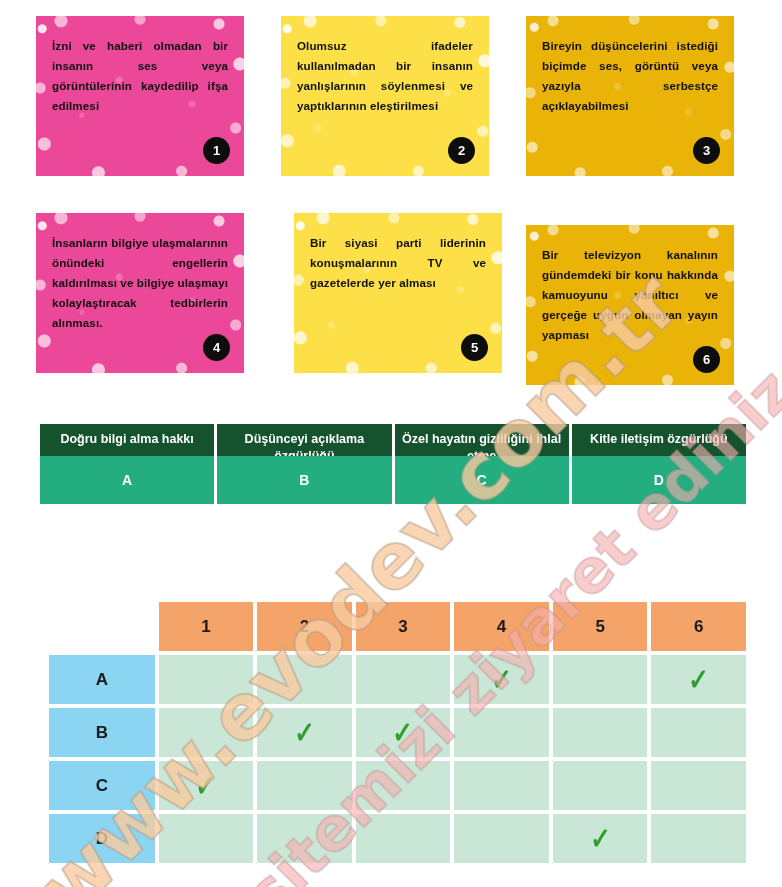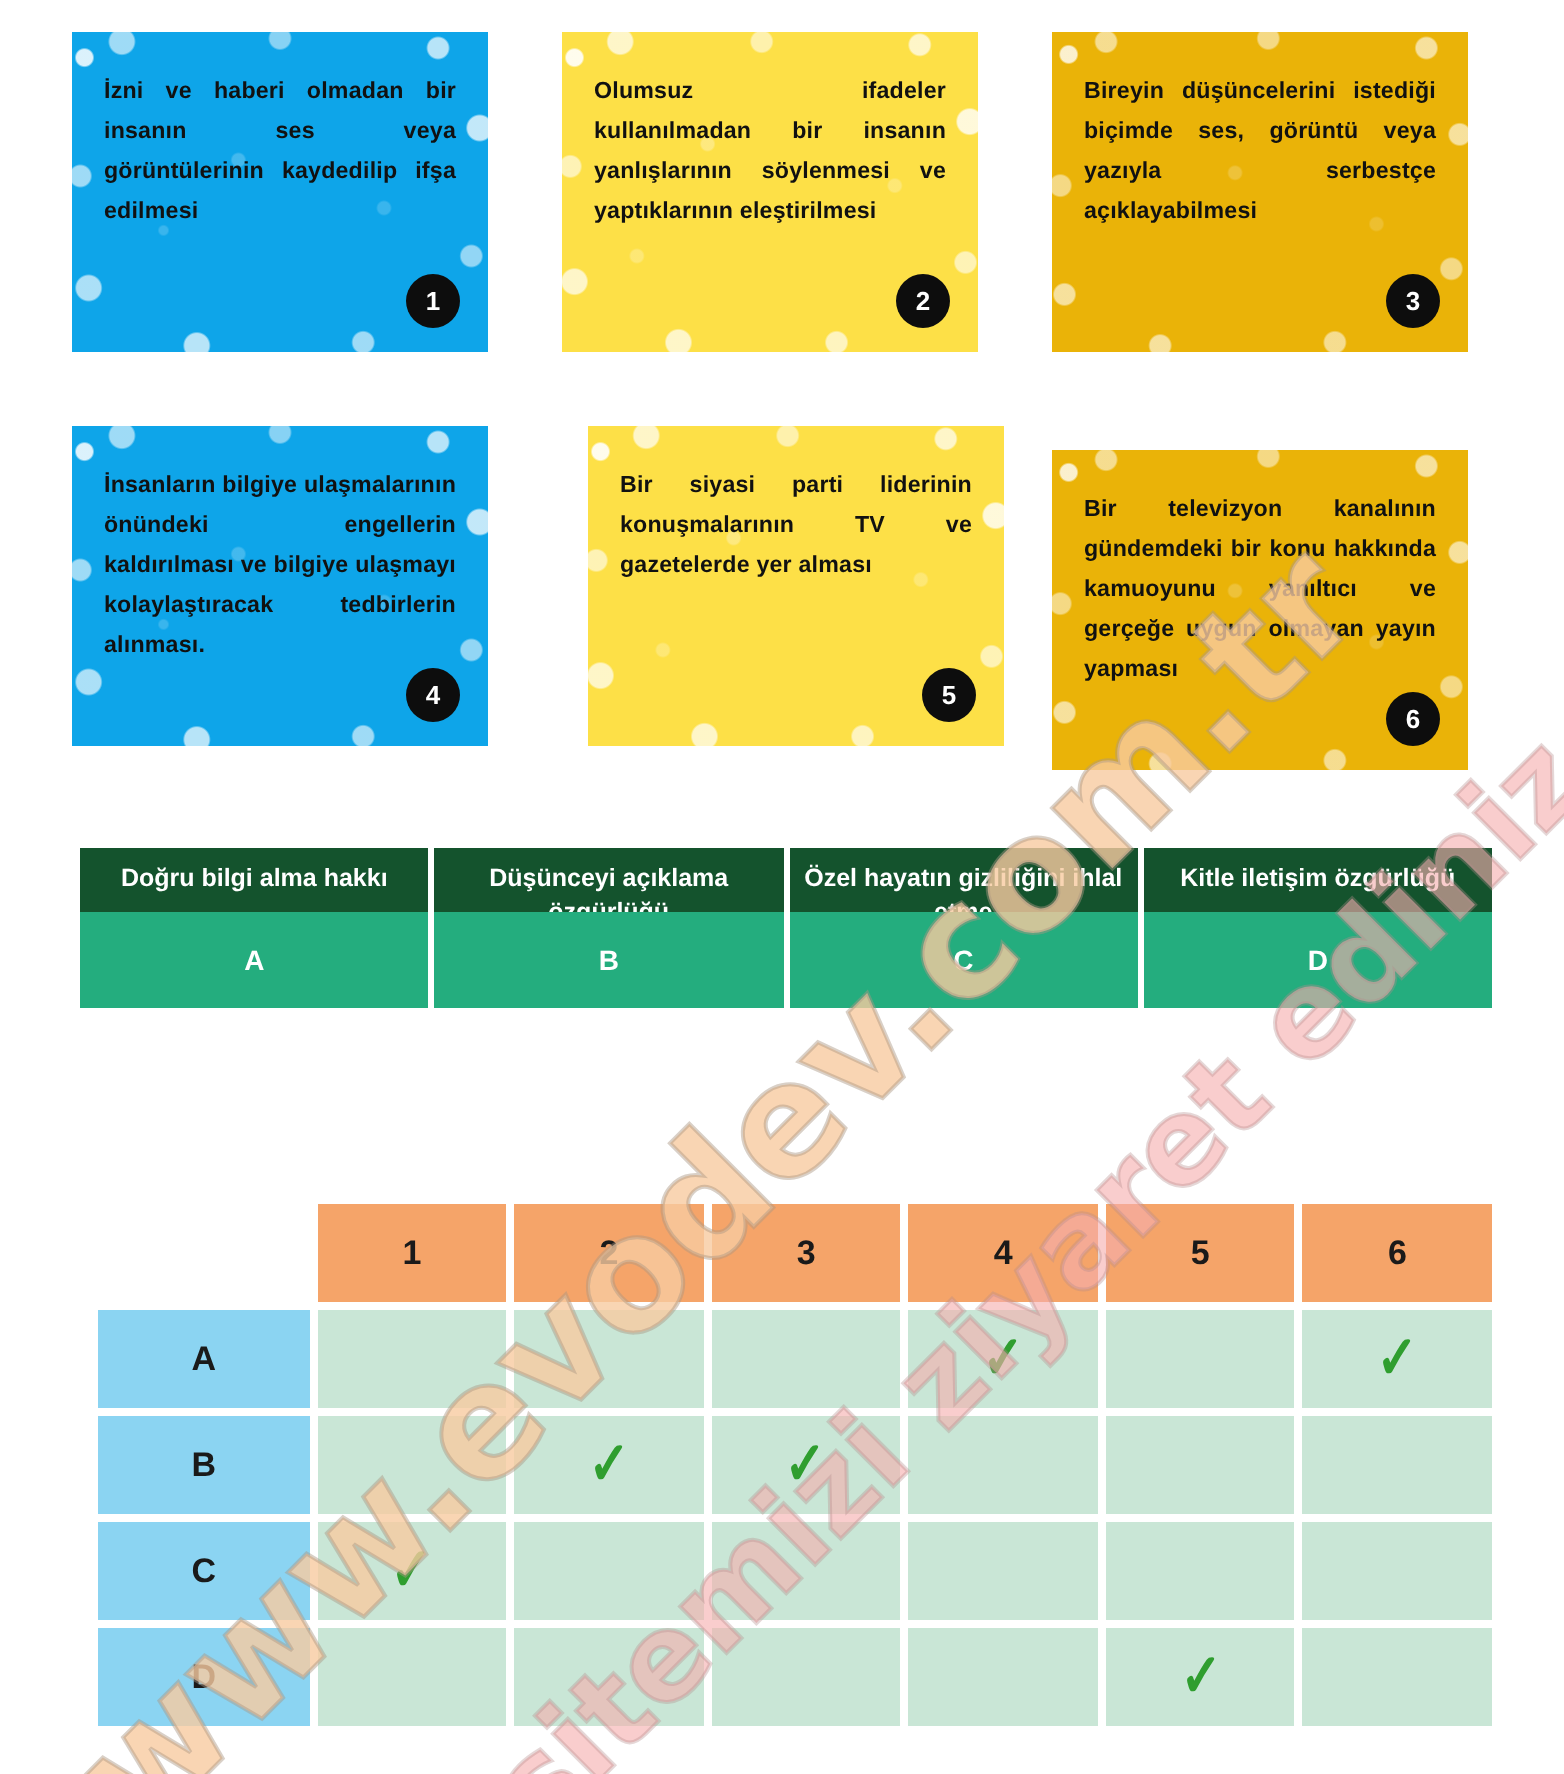--- a/index.html
+++ b/index.html
@@ -57,21 +57,21 @@
     justify-content: center;
     z-index: 3;
   }
   .card .tex {
     position: absolute;
     inset: 0;
     z-index: 1;
     pointer-events: none;
   }
   
-  .card.pink  { background: #0ea5e9; }
+  .card.pink  { background: #ec4899; }
   .card.blue  { background: #fde047; }
   .card.green { background: #eab308; }
 
   .card.pink .tex {
     background:
       radial-gradient(circle at 3% 8%,   rgba(255,255,255,.85) 0 4px, transparent 5px),
       radial-gradient(circle at 12% 3%,  rgba(255,255,255,.6) 0 6px, transparent 7px),
       radial-gradient(circle at 50% 2%,  rgba(255,255,255,.5) 0 5px, transparent 6px),
       radial-gradient(circle at 88% 5%,  rgba(255,255,255,.7) 0 5px, transparent 6px),
       radial-gradient(circle at 98% 30%, rgba(255,255,255,.75) 0 6px, transparent 7px),

